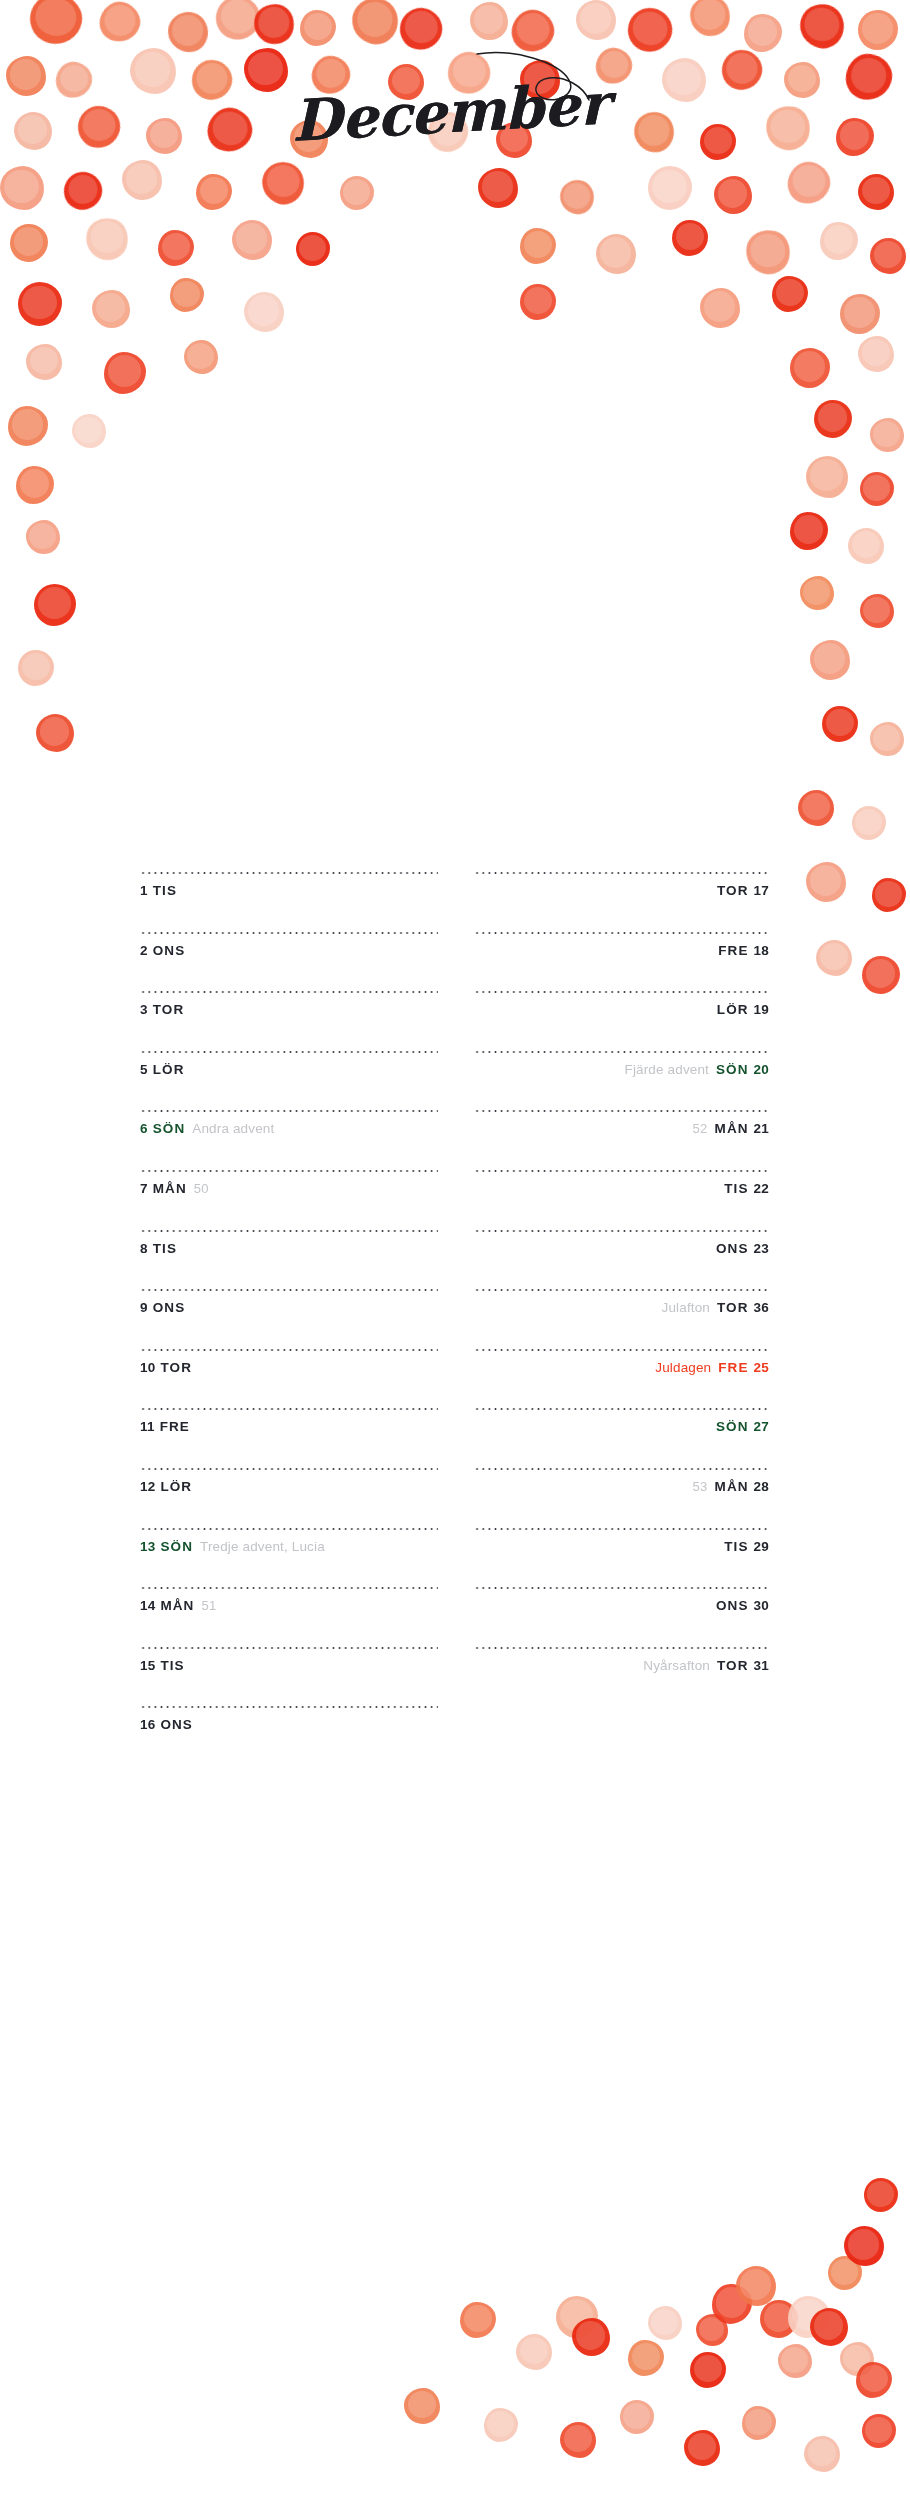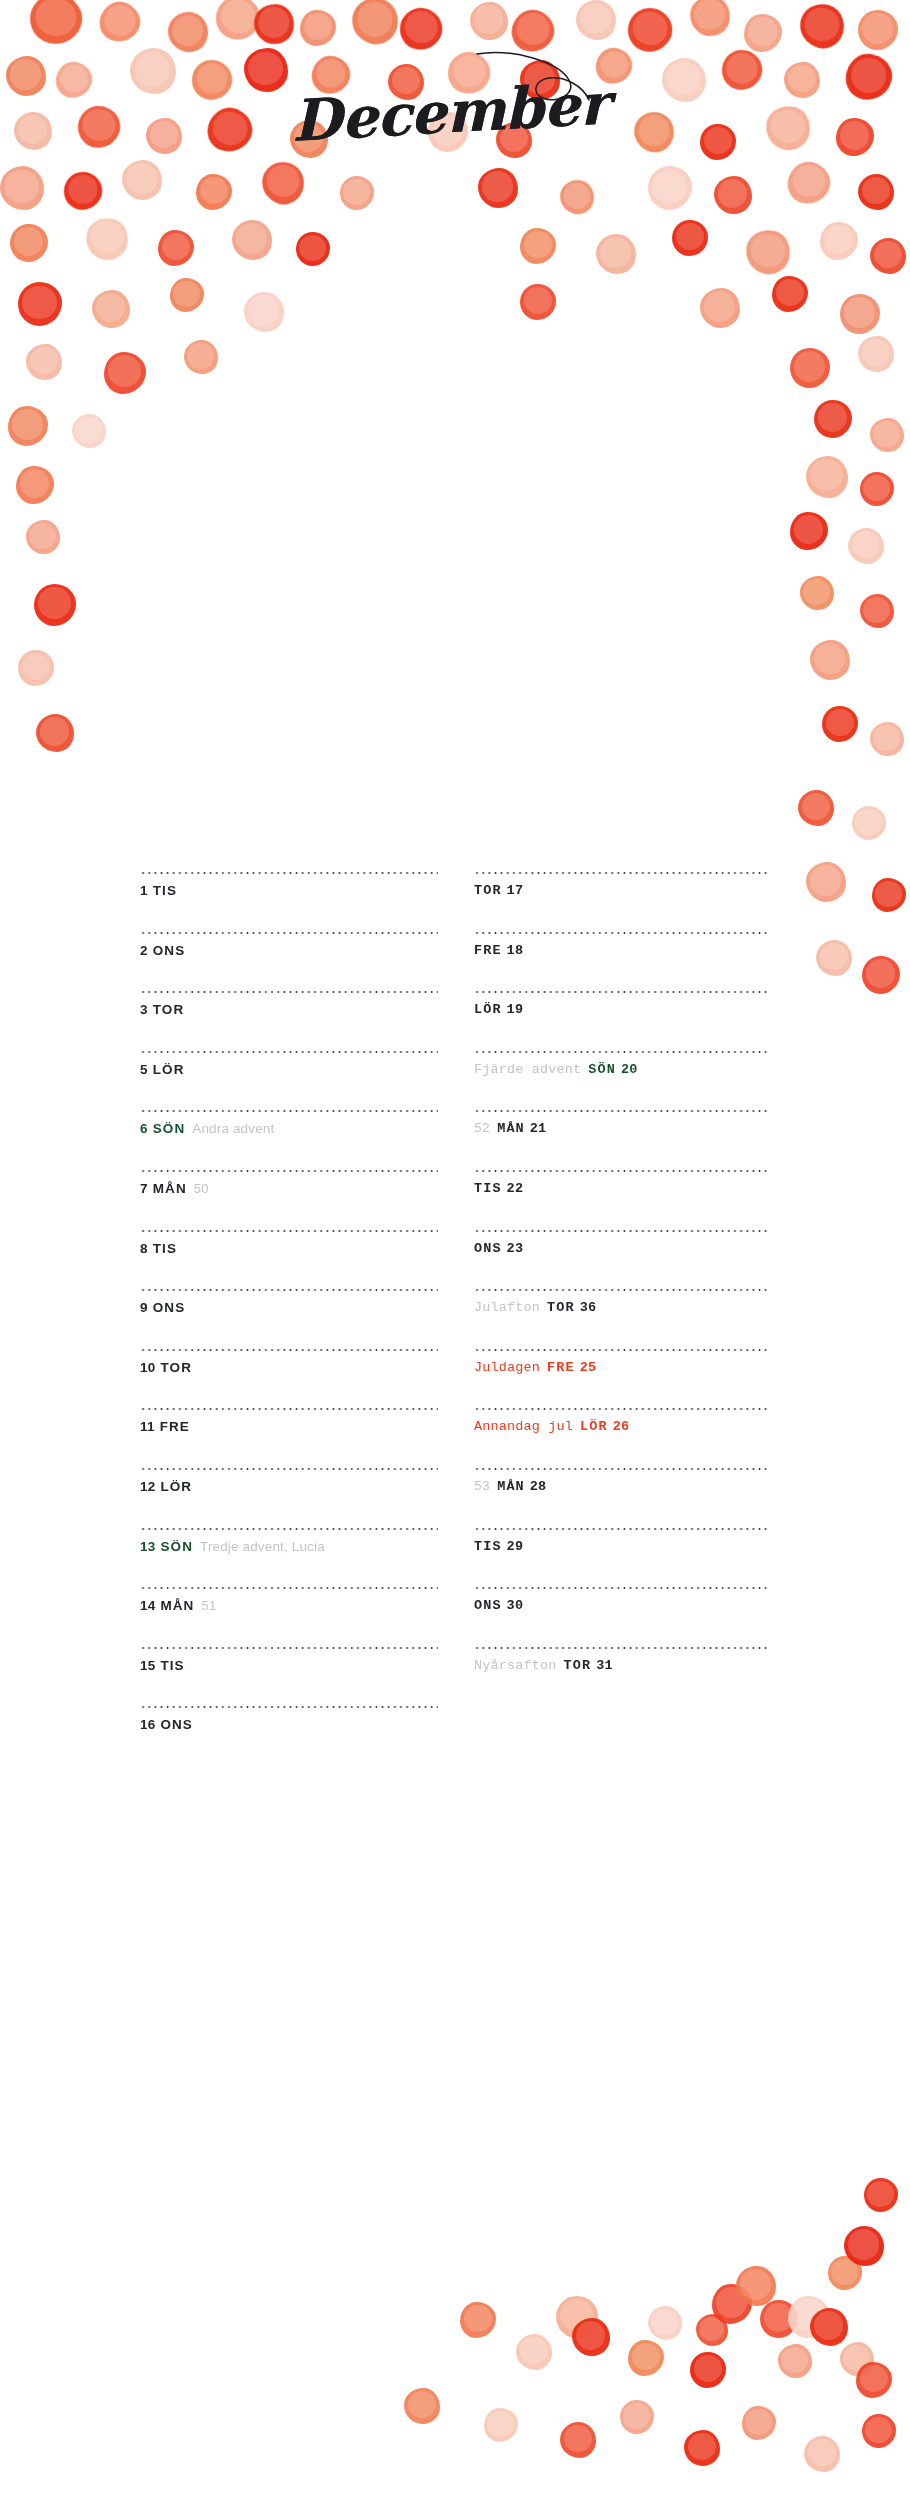--- a/index.html
+++ b/index.html
@@ -64,21 +64,21 @@
     background-position:0 center;
   }
   .dayline{
     position:absolute;left:0;right:0;top:11px;
     font-size:13.5px;
     line-height:16px;
     white-space:nowrap;
     color:#23262e;
   }
   #col-left .dayline{text-align:left;}
-  #col-right .dayline{font-family:Liberation Mono, monospace;}
+  #col-right .dayline{text-align:right;}
 
   .num{font-weight:700;letter-spacing:.2px;}
   .abbr{font-weight:700;letter-spacing:1.1px;}
   .wk{color:#c3c5c9;font-weight:400;letter-spacing:.3px;font-size:13px;}
   .note{color:#c2c4c8;font-weight:400;letter-spacing:.15px;}
 
   .sun .num, .sun .abbr{color:#14532d;}
   .allred .num, .allred .abbr, .allred .note{color:#ef3b1d;}
   .allred .note{font-weight:400;}
 
@@ -332,21 +332,21 @@
         <div class="day">
           <div class="rule"></div>
           <div class="dayline "><span class="note">Julafton</span><span class="sp-wide"></span><span class="abbr">TOR</span><span class="sp"></span><span class="num">36</span></div>
         </div>
         <div class="day">
           <div class="rule"></div>
           <div class="dayline allred"><span class="note">Juldagen</span><span class="sp-wide"></span><span class="abbr">FRE</span><span class="sp"></span><span class="num">25</span></div>
         </div>
         <div class="day">
           <div class="rule"></div>
-          <div class="dayline allred"><span class="note">Annandag jul</span><span class="sp-wide"></span><span class="abbr">LÖR</span><span class="sp"></span><span class="num">26</span></div>
+          <div class="dayline sun"><span class="abbr">SÖN</span><span class="sp"></span><span class="num">27</span></div>
         </div>
         <div class="day">
           <div class="rule"></div>
           <div class="dayline "><span class="wk">53</span><span class="sp-wide"></span><span class="abbr">MÅN</span><span class="sp"></span><span class="num">28</span></div>
         </div>
         <div class="day">
           <div class="rule"></div>
           <div class="dayline "><span class="abbr">TIS</span><span class="sp"></span><span class="num">29</span></div>
         </div>
         <div class="day">

